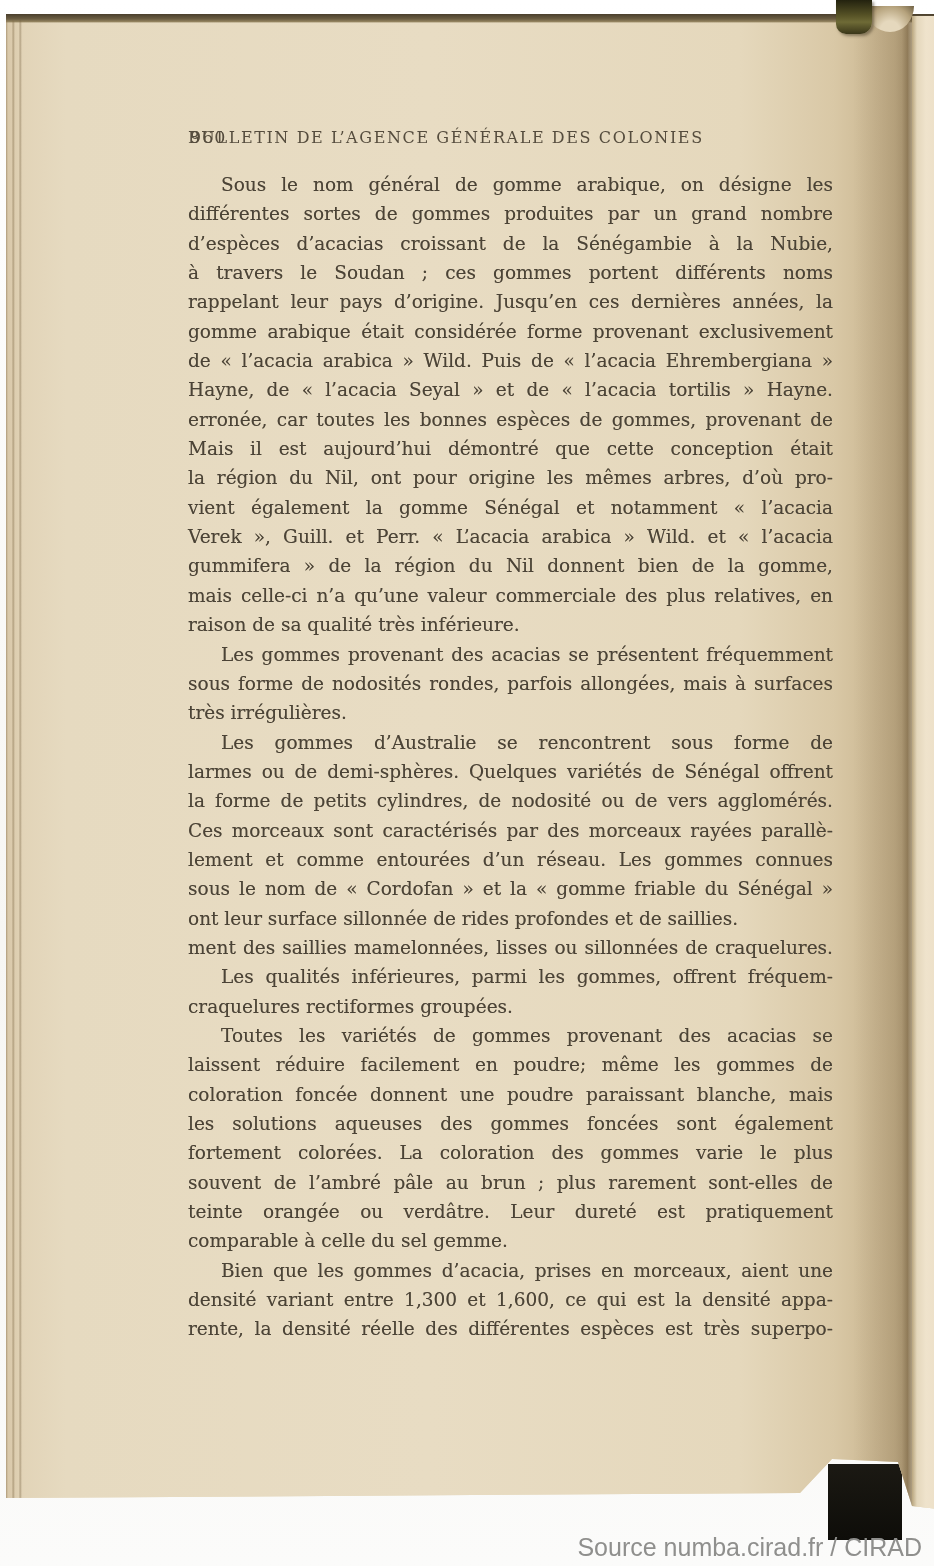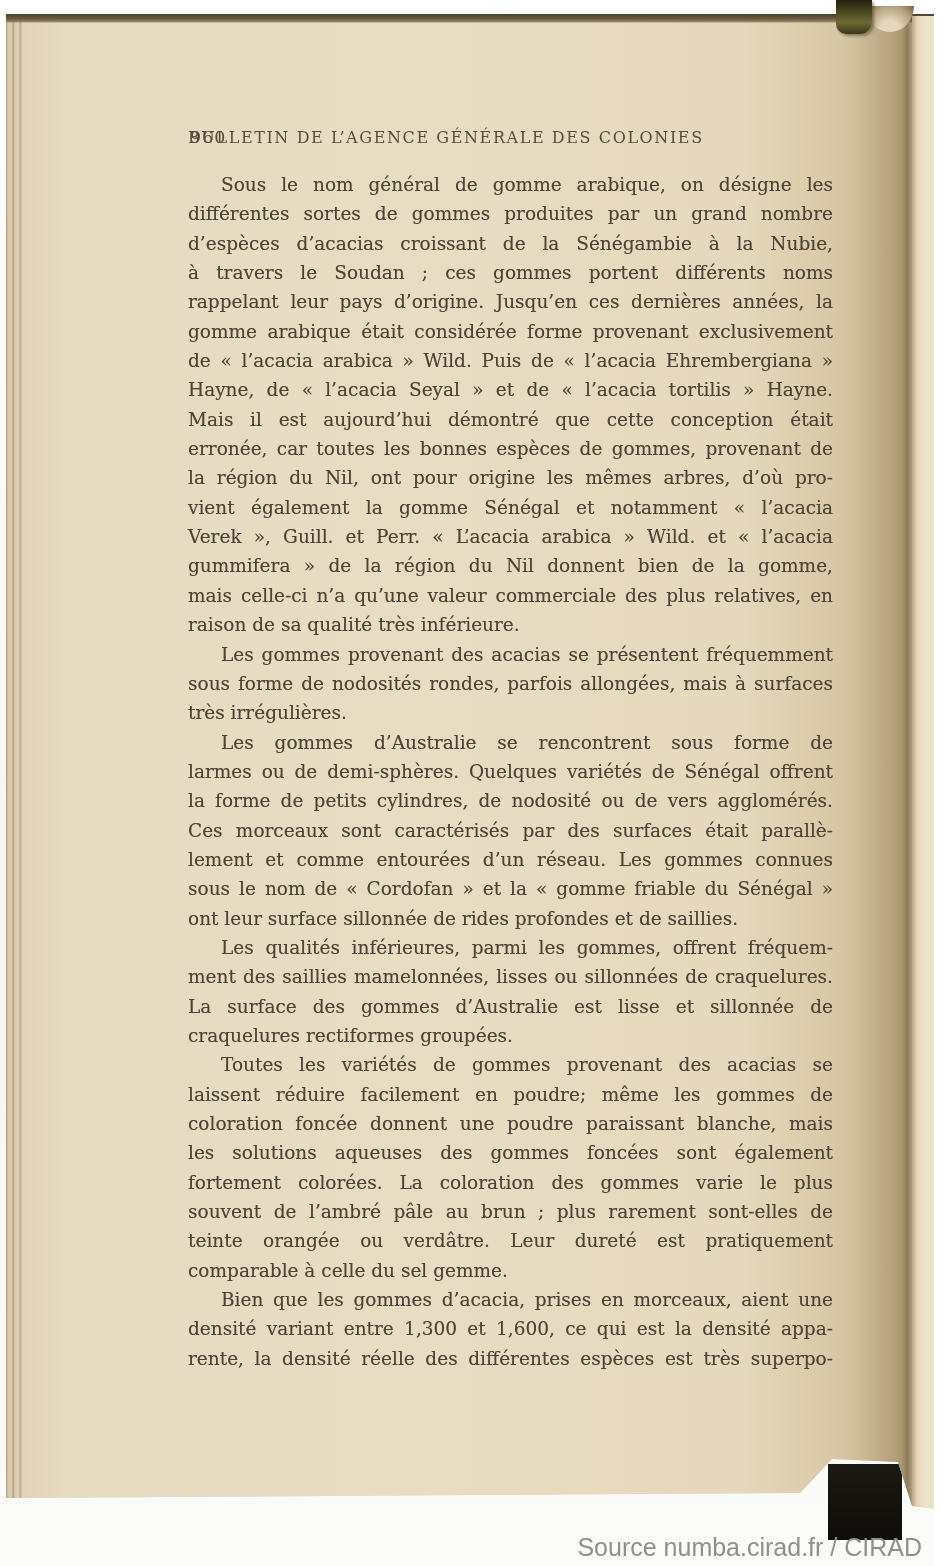--- a/index.html
+++ b/index.html
@@ -134,47 +134,46 @@
     <div class="body-text">
         <div class="para">
           <div class="line first">Sous le nom général de gomme arabique, on désigne les</div>
           <div class="line">différentes sortes de gommes produites par un grand nombre</div>
           <div class="line">d’espèces d’acacias croissant de la Sénégambie à la Nubie,</div>
           <div class="line">à travers le Soudan ; ces gommes portent différents noms</div>
           <div class="line">rappelant leur pays d’origine. Jusqu’en ces dernières années, la</div>
           <div class="line">gomme arabique était considérée forme provenant exclusivement</div>
           <div class="line">de « l’acacia arabica » Wild. Puis de « l’acacia Ehrembergiana »</div>
           <div class="line">Hayne, de « l’acacia Seyal » et de « l’acacia tortilis » Hayne.</div>
+          <div class="line">erronée, car toutes les bonnes espèces de gommes, provenant de</div>
           <div class="line">Mais il est aujourd’hui démontré que cette conception était</div>
-          <div class="line">erronée, car toutes les bonnes espèces de gommes, provenant de</div>
           <div class="line">la région du Nil, ont pour origine les mêmes arbres, d’où pro-</div>
           <div class="line">vient également la gomme Sénégal et notamment « l’acacia</div>
           <div class="line">Verek », Guill. et Perr. « L’acacia arabica » Wild. et « l’acacia</div>
           <div class="line">gummifera » de la région du Nil donnent bien de la gomme,</div>
           <div class="line">mais celle-ci n’a qu’une valeur commerciale des plus relatives, en</div>
           <div class="line end">raison de sa qualité très inférieure.</div>
         </div>
         <div class="para">
           <div class="line first">Les gommes provenant des acacias se présentent fréquemment</div>
           <div class="line">sous forme de nodosités rondes, parfois allongées, mais à surfaces</div>
           <div class="line end">très irrégulières.</div>
         </div>
         <div class="para">
           <div class="line first">Les gommes d’Australie se rencontrent sous forme de</div>
           <div class="line">larmes ou de demi-sphères. Quelques variétés de Sénégal offrent</div>
           <div class="line">la forme de petits cylindres, de nodosité ou de vers agglomérés.</div>
-          <div class="line">Ces morceaux sont caractérisés par des surfaces était parallè-</div>
+          <div class="line">Ces morceaux sont caractérisés par des morceaux rayées parallè-</div>
           <div class="line">lement et comme entourées d’un réseau. Les gommes connues</div>
           <div class="line">sous le nom de « Cordofan » et la « gomme friable du Sénégal »</div>
           <div class="line end">ont leur surface sillonnée de rides profondes et de saillies.</div>
         </div>
         <div class="para">
+          <div class="line">ment des saillies mamelonnées, lisses ou sillonnées de craquelures.</div>
           <div class="line first">Les qualités inférieures, parmi les gommes, offrent fréquem-</div>
-          <div class="line">ment des saillies mamelonnées, lisses ou sillonnées de craquelures.</div>
-          <div class="line">La surface des gommes d’Australie est lisse et sillonnée de</div>
           <div class="line end">craquelures rectiformes groupées.</div>
         </div>
         <div class="para">
           <div class="line first">Toutes les variétés de gommes provenant des acacias se</div>
           <div class="line">laissent réduire facilement en poudre; même les gommes de</div>
           <div class="line">coloration foncée donnent une poudre paraissant blanche, mais</div>
           <div class="line">les solutions aqueuses des gommes foncées sont également</div>
           <div class="line">fortement colorées. La coloration des gommes varie le plus</div>
           <div class="line">souvent de l’ambré pâle au brun ; plus rarement sont-elles de</div>
           <div class="line">teinte orangée ou verdâtre. Leur dureté est pratiquement</div>

